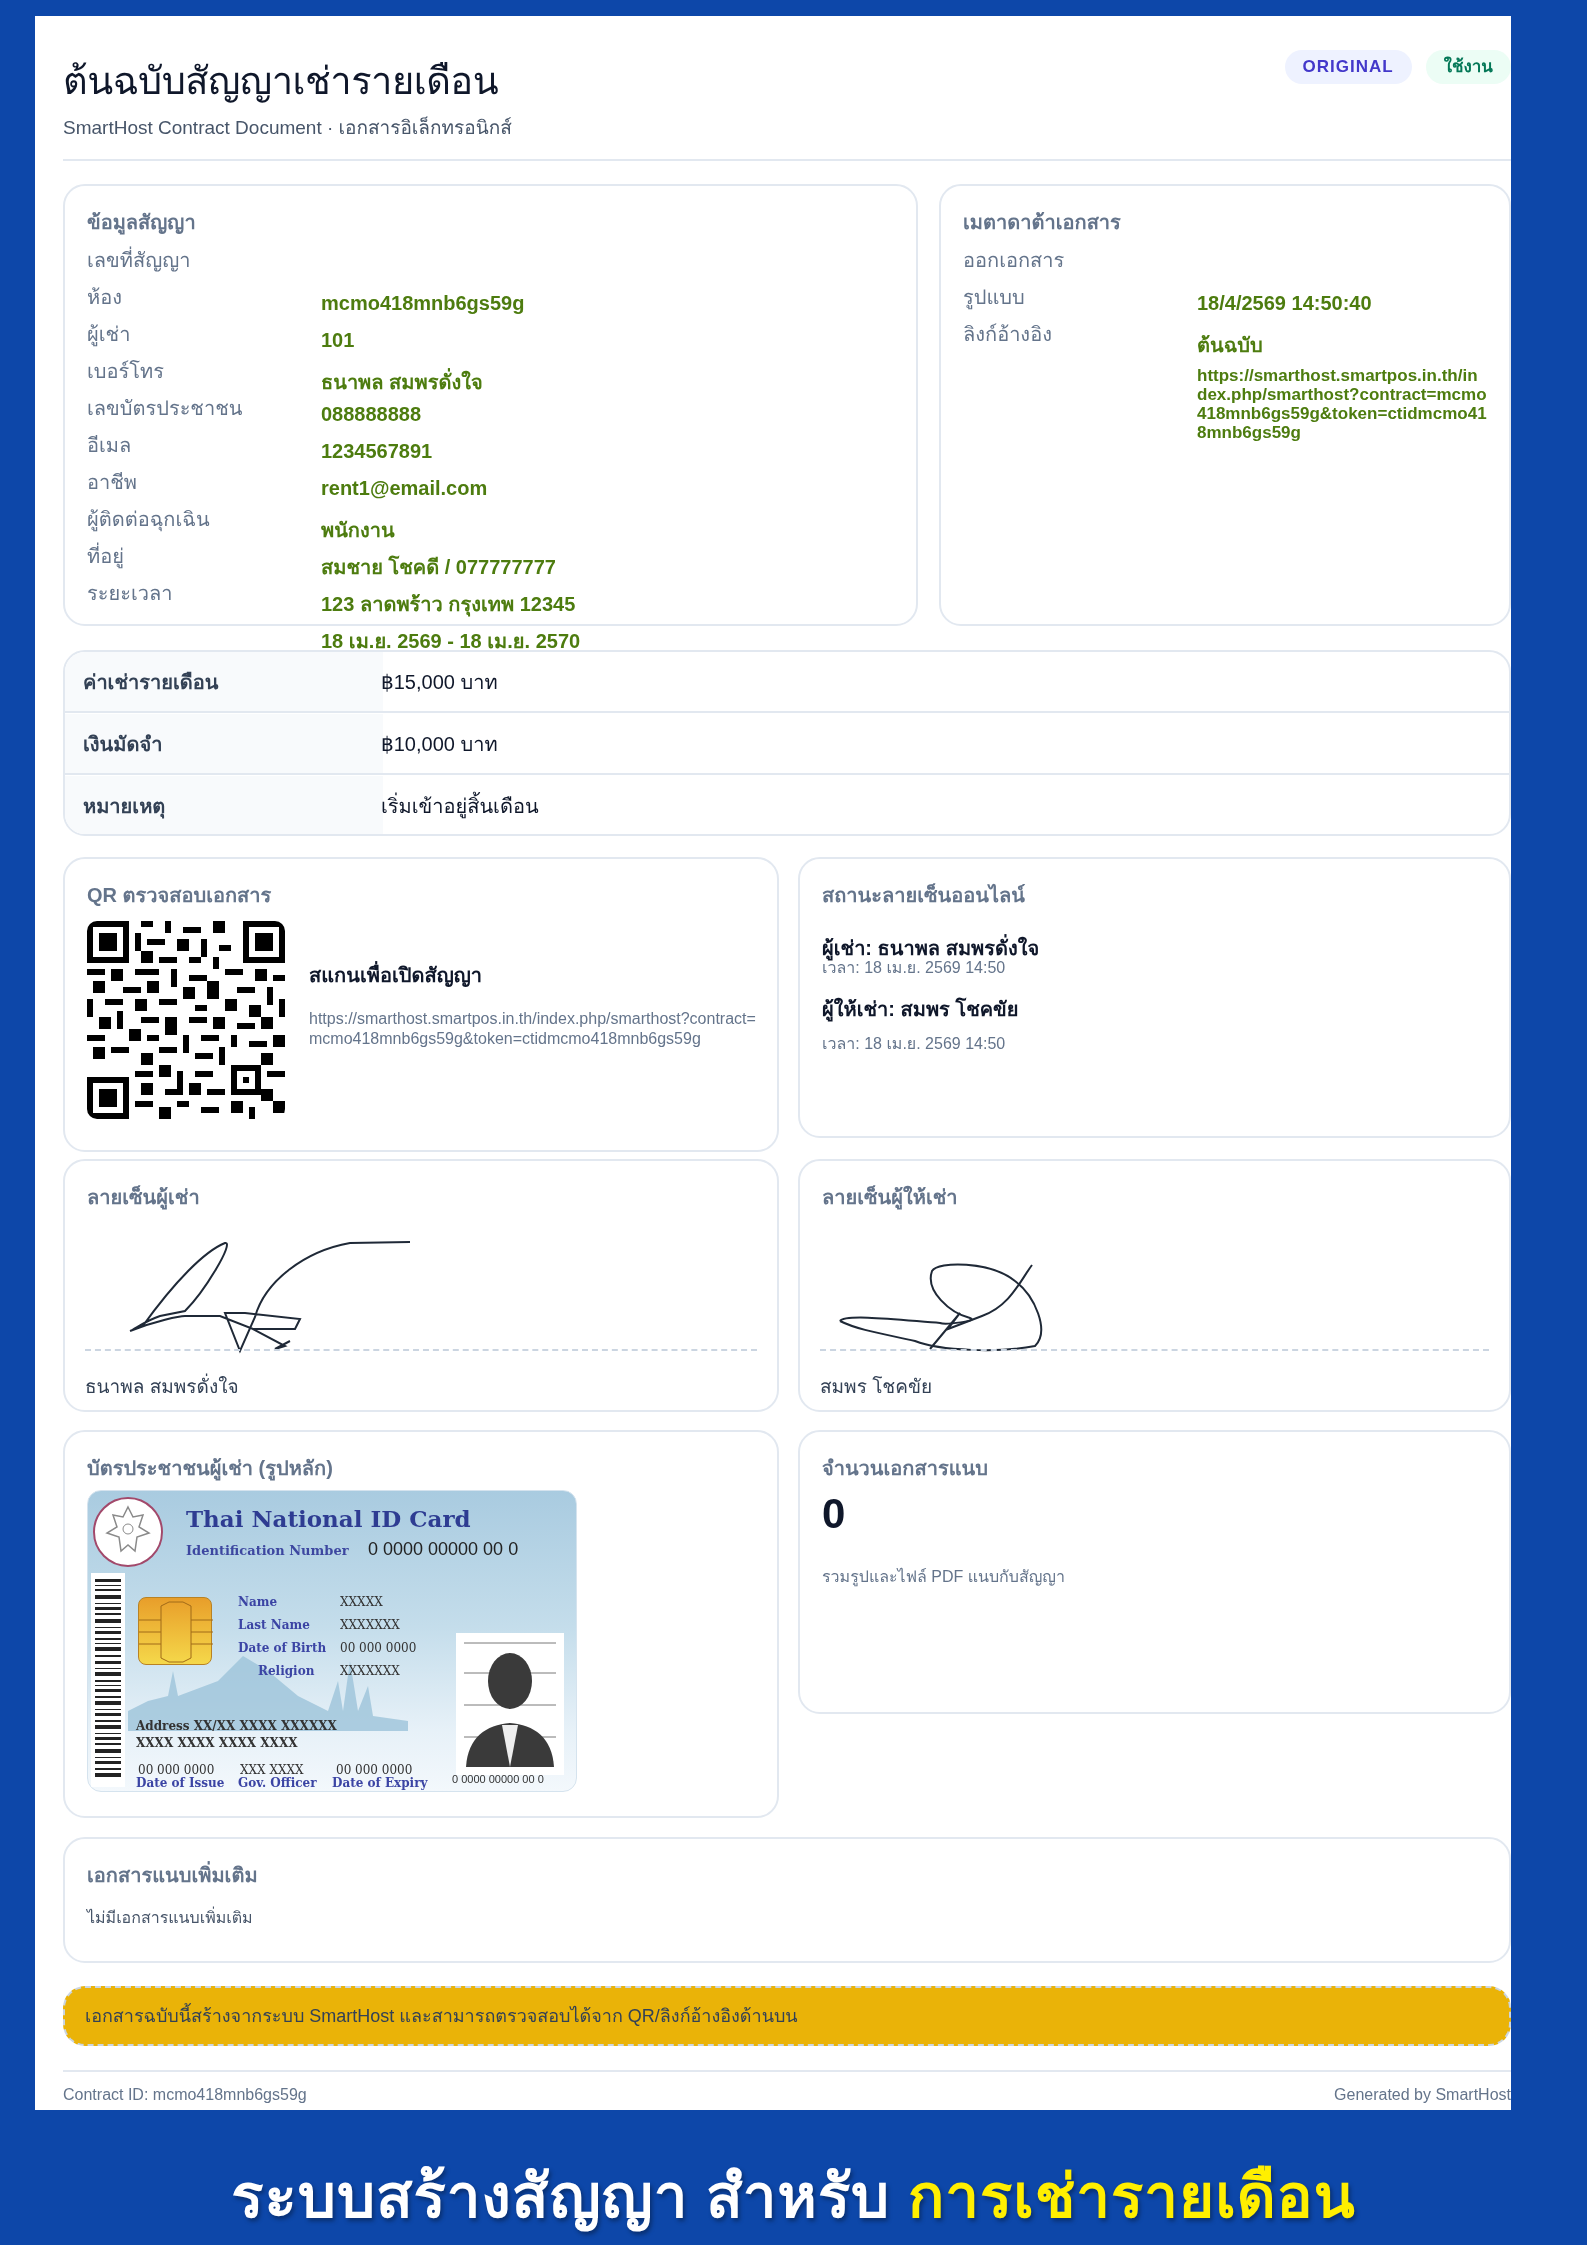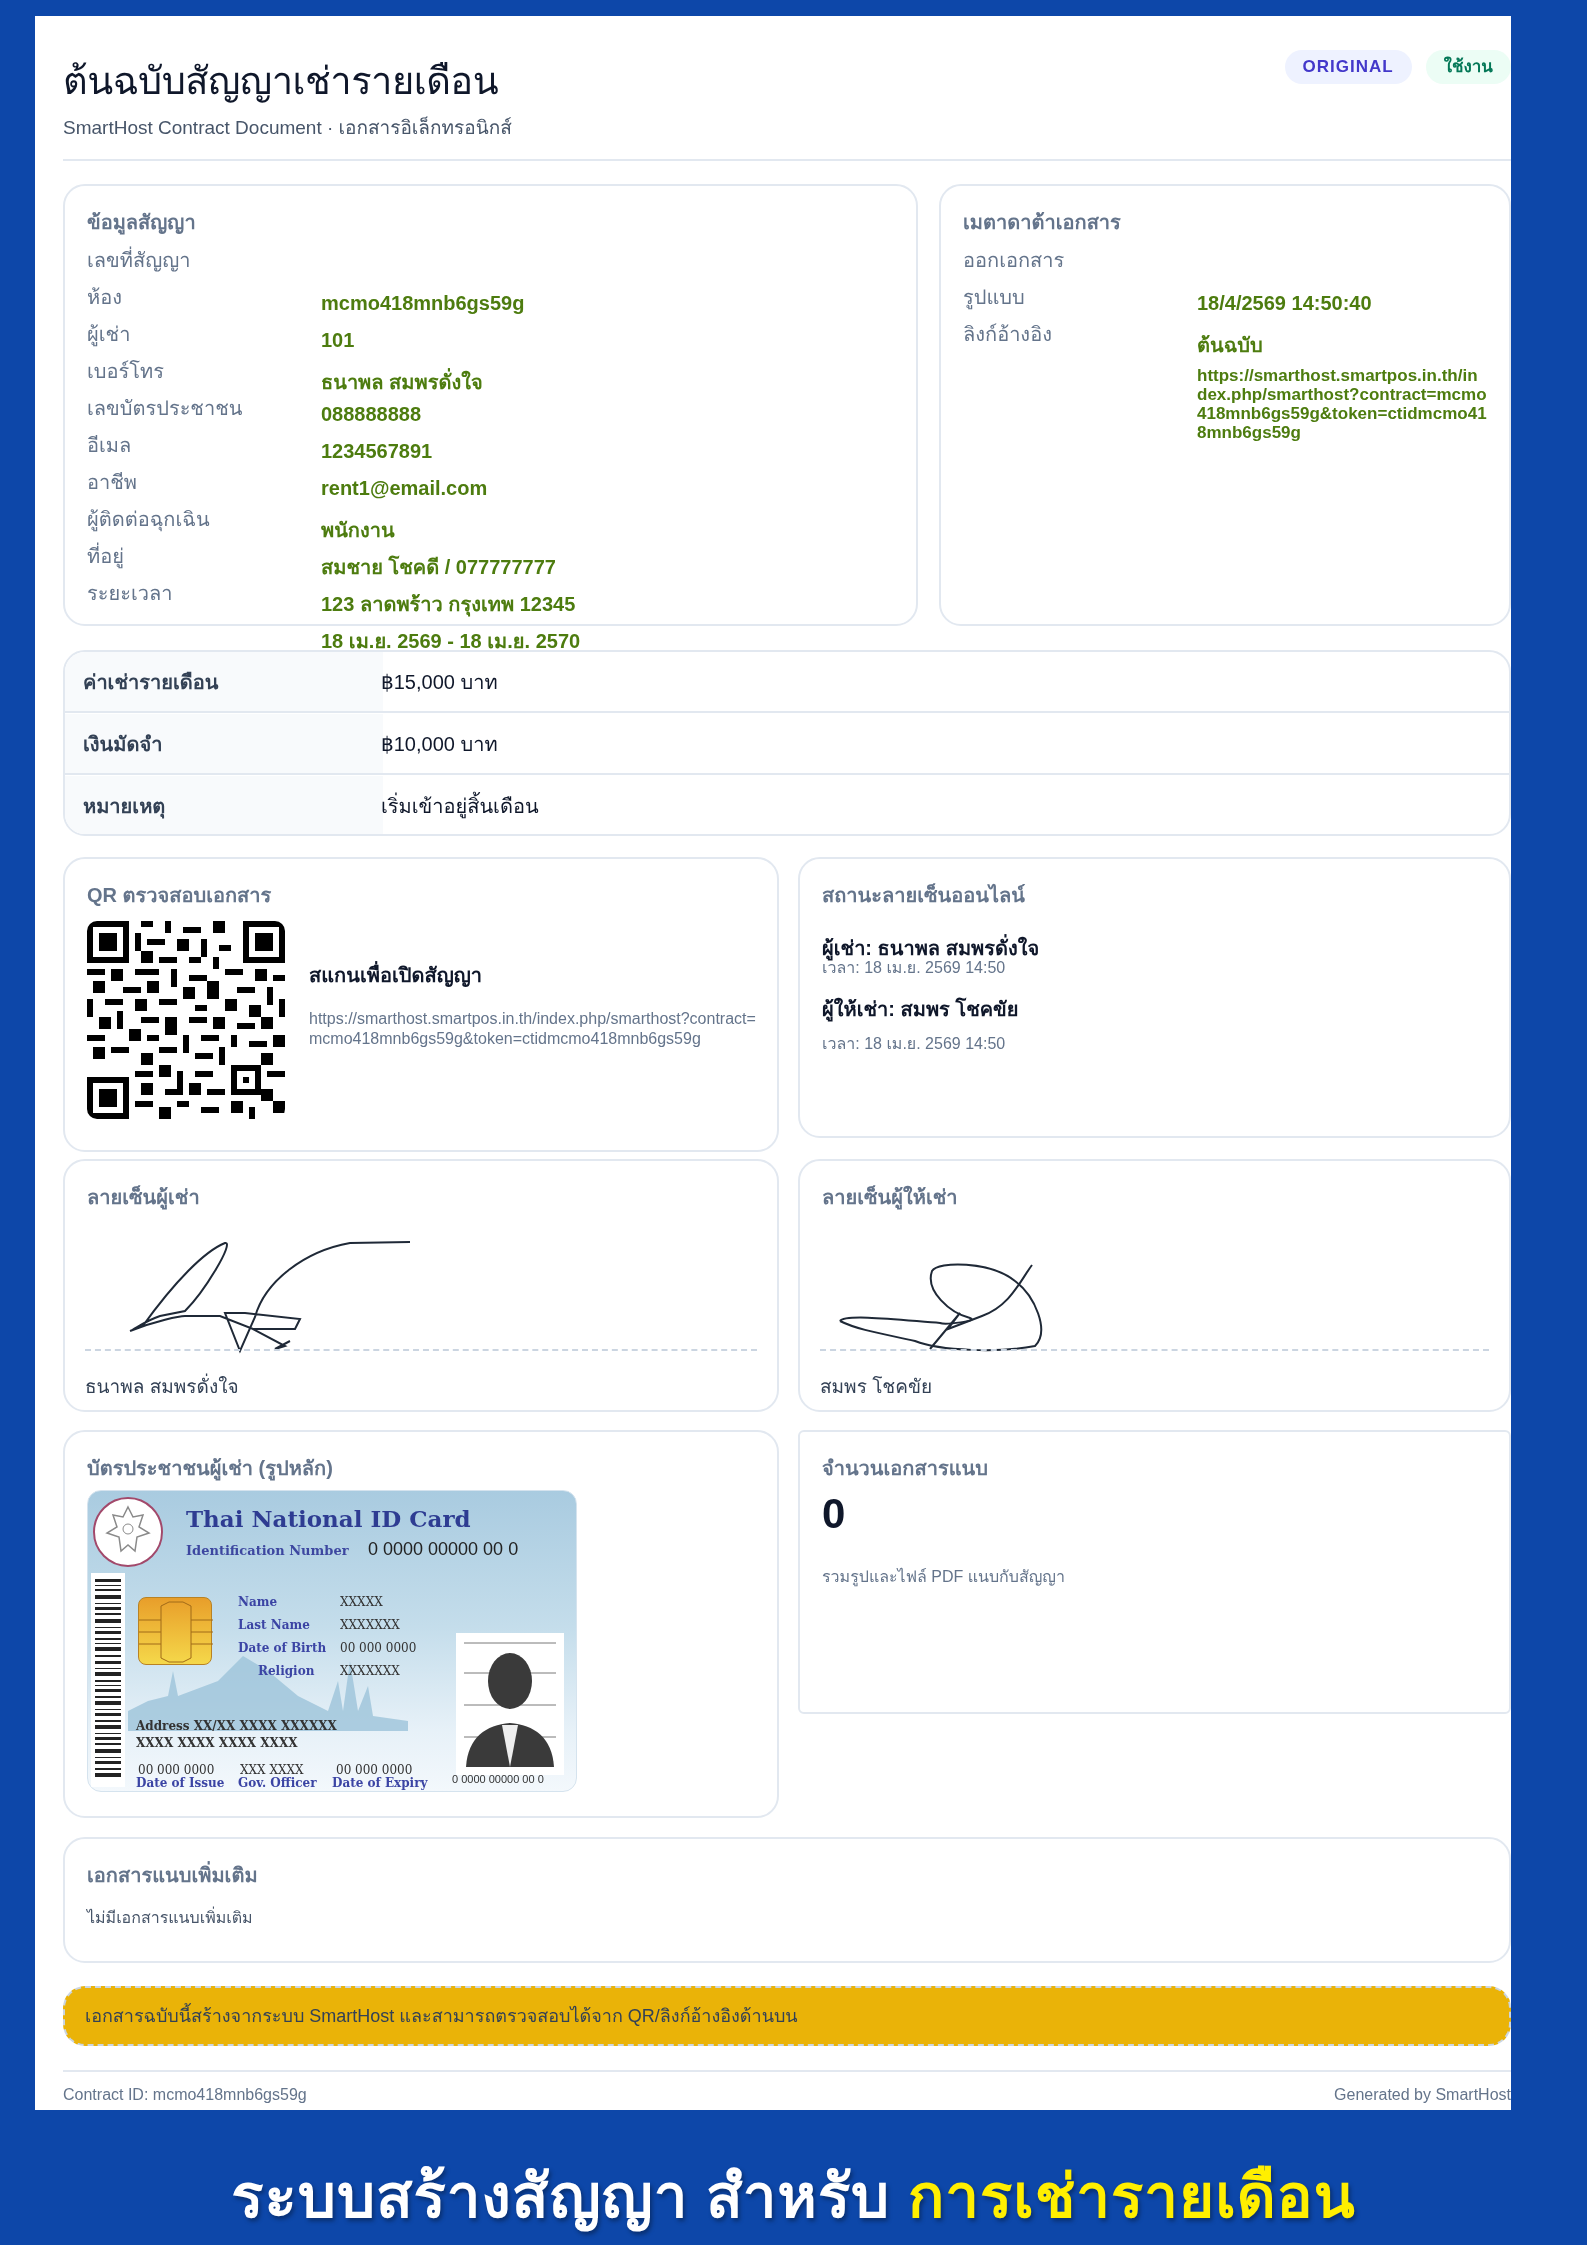--- a/index.html
+++ b/index.html
@@ -416,21 +416,21 @@
             </g>
           <ellipse cx="54" cy="48" rx="22" ry="28" fill="#3a3a3a"></ellipse>
           <path d="M10 134 C12 104 30 92 54 90 C78 92 96 104 98 134 Z" fill="#3a3a3a"></path>
           <path d="M46 92 L54 134 L62 92 Z" fill="#eee"></path>
         </svg>
       </div>
       <div class="id-photo-num">0 0000 00000 00 0</div>
     </div>
   </div>
 
-  <div class="card" style="left:763px; top:1414px; width:713px; height:284px;border-radius:6px;">
+  <div class="card" style="left:763px; top:1414px; width:713px; height:284px;">
     <div class="card-title">จำนวนเอกสารแนบ</div>
     <div class="count-big">0</div>
     <div class="count-note">รวมรูปและไฟล์ PDF แนบกับสัญญา</div>
   </div>
 
   <div class="card" style="left:28px; top:1821px; width:1448px; height:126px;">
     <div class="card-title">เอกสารแนบเพิ่มเติม</div>
     <div class="extra-none">ไม่มีเอกสารแนบเพิ่มเติม</div>
   </div>
 

